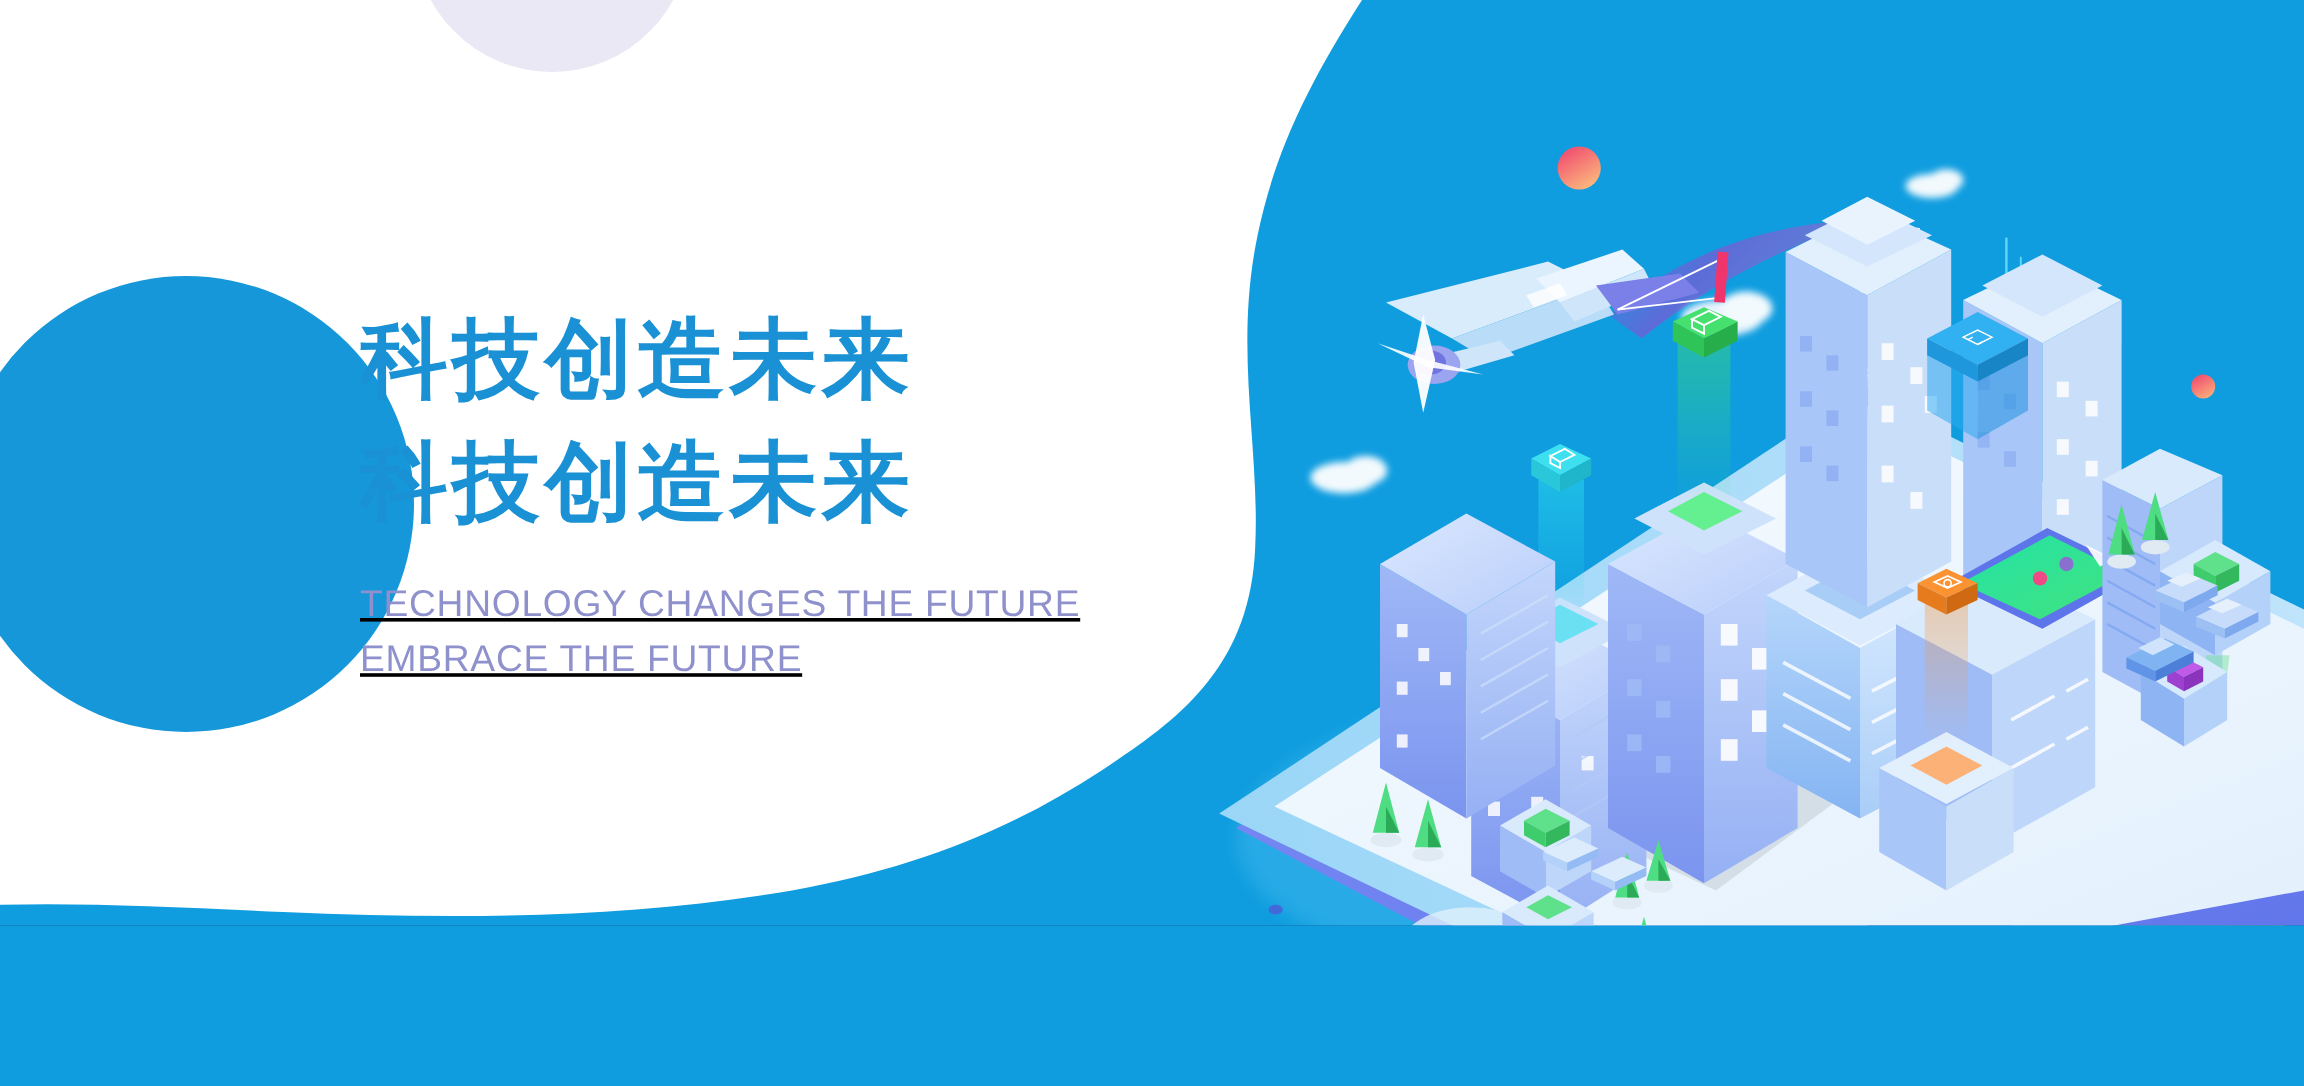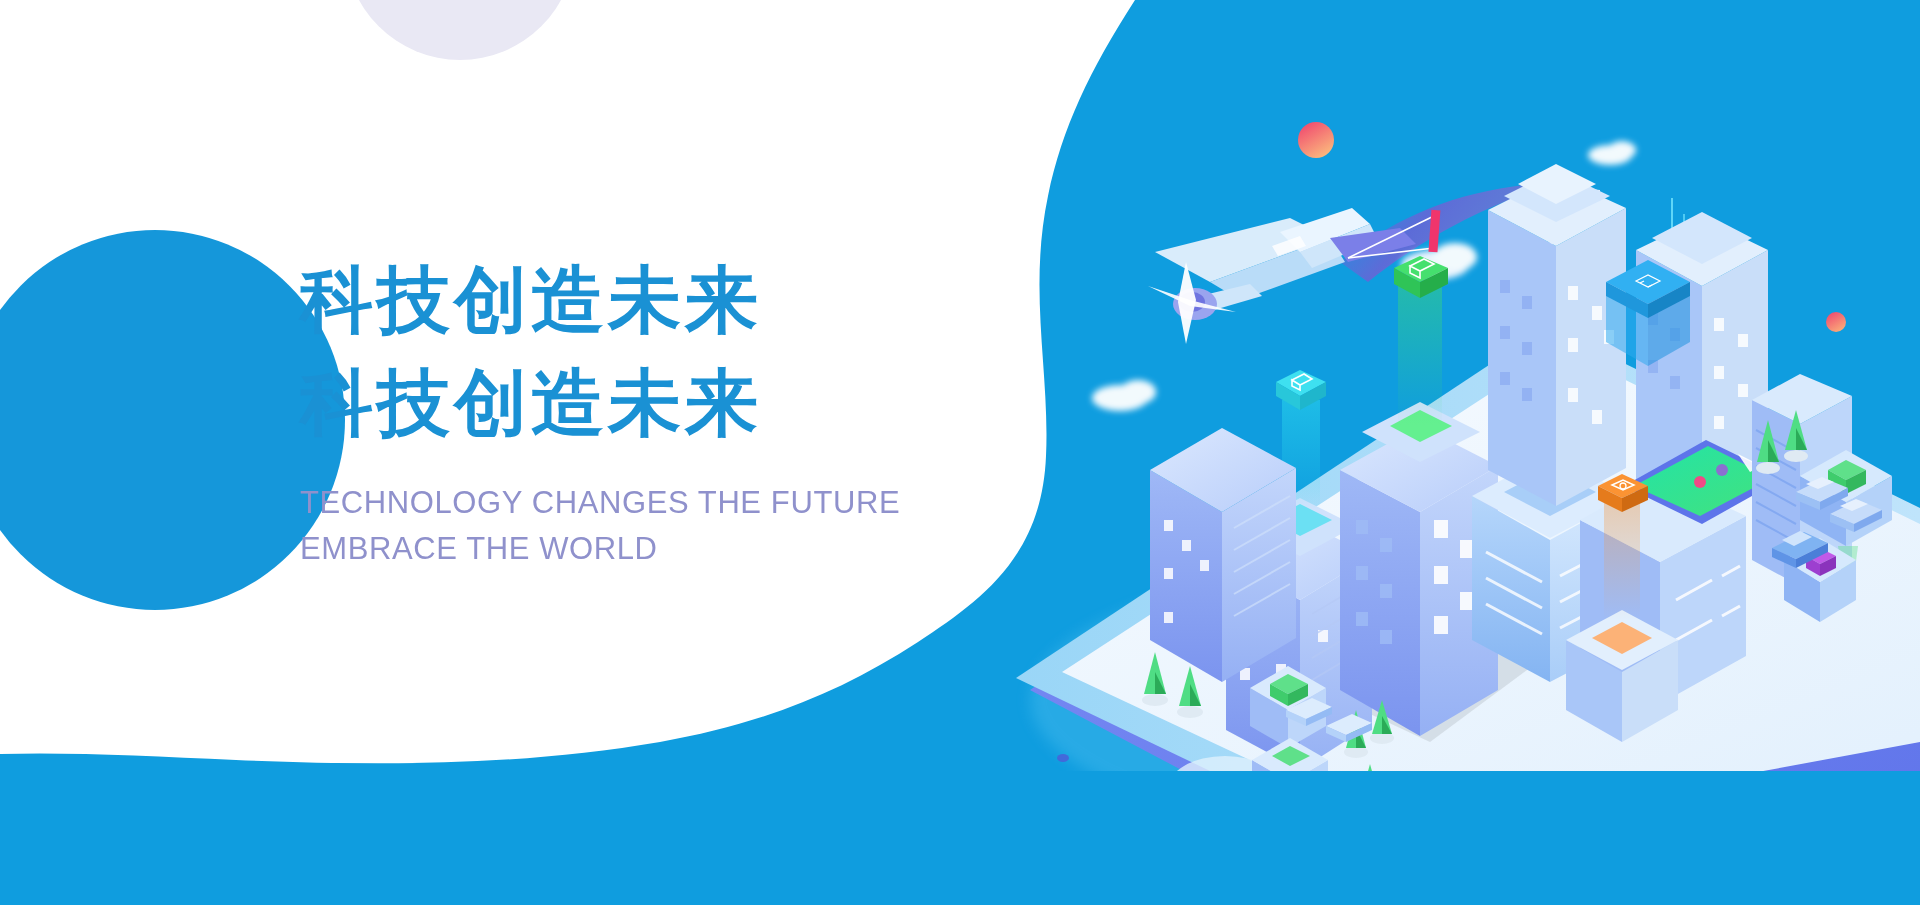--- a/index.html
+++ b/index.html
@@ -27,21 +27,21 @@
   }
   .subline{
     font-family:"Liberation Sans","DejaVu Sans",sans-serif;
     font-weight:400;
     font-size:31px;
     line-height:46px;
     letter-spacing:0.6px;
     color:#8f91cc;
     white-space:nowrap;
   }
-  #sub-wrap{margin-top:26px;}
+  #sub-wrap{margin-top:26px;text-decoration:underline;}
 </style>
 </head>
 <body>
 
 <div id="stage">
 
   <svg class="layer" viewBox="0 0 1920 905" preserveAspectRatio="none">
     <defs>
       <linearGradient id="gTeal" x1="0" y1="0" x2="1" y2="0.3">
         <stop offset="0" stop-color="#16d5d0"></stop>
@@ -550,17 +550,17 @@
         <path d="M1346,735 L1346,742 L1372,730 L1372,723 Z" fill="#94bbf4"></path>
       </g>
     </g>
   </svg>
 
   <div id="textblock">
     <div class="headline">科技创造未来</div>
     <div class="headline">科技创造未来</div>
     <div id="sub-wrap">
       <div class="subline">TECHNOLOGY CHANGES THE FUTURE</div>
-      <div class="subline">EMBRACE THE WORLD</div>
+      <div class="subline">EMBRACE THE FUTURE</div>
     </div>
   </div>
 
 </div>
 
 </body></html>

